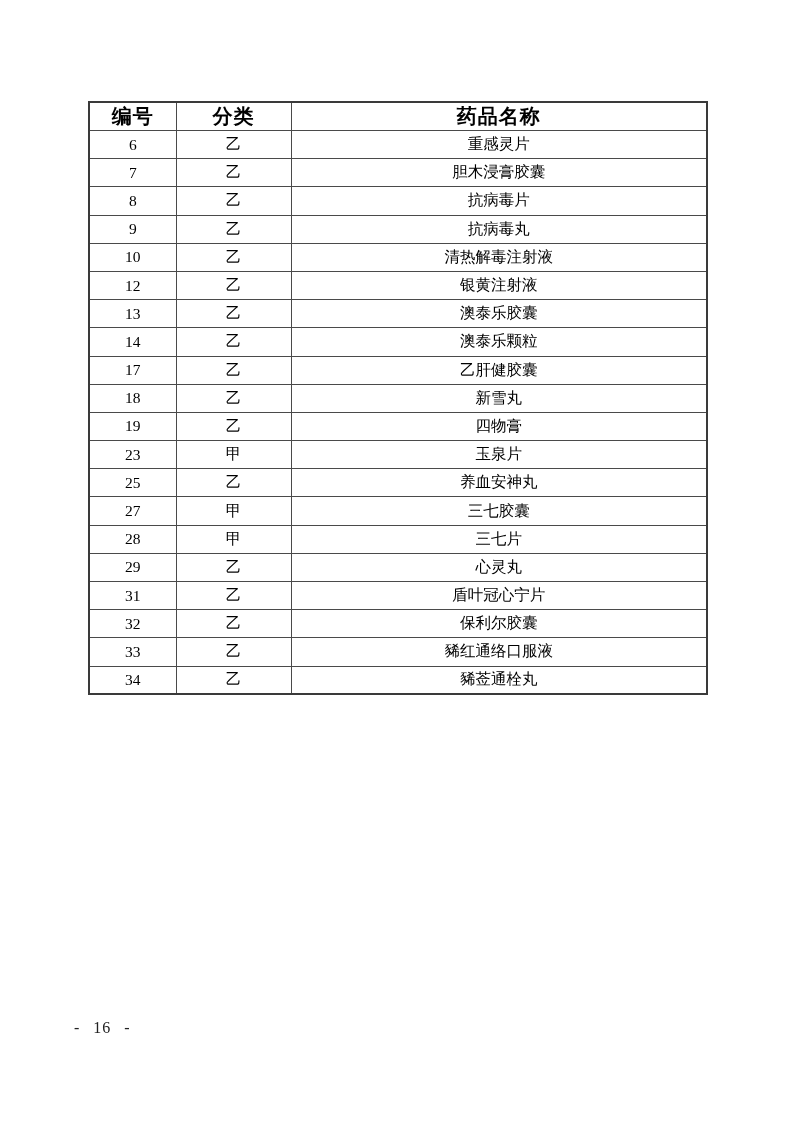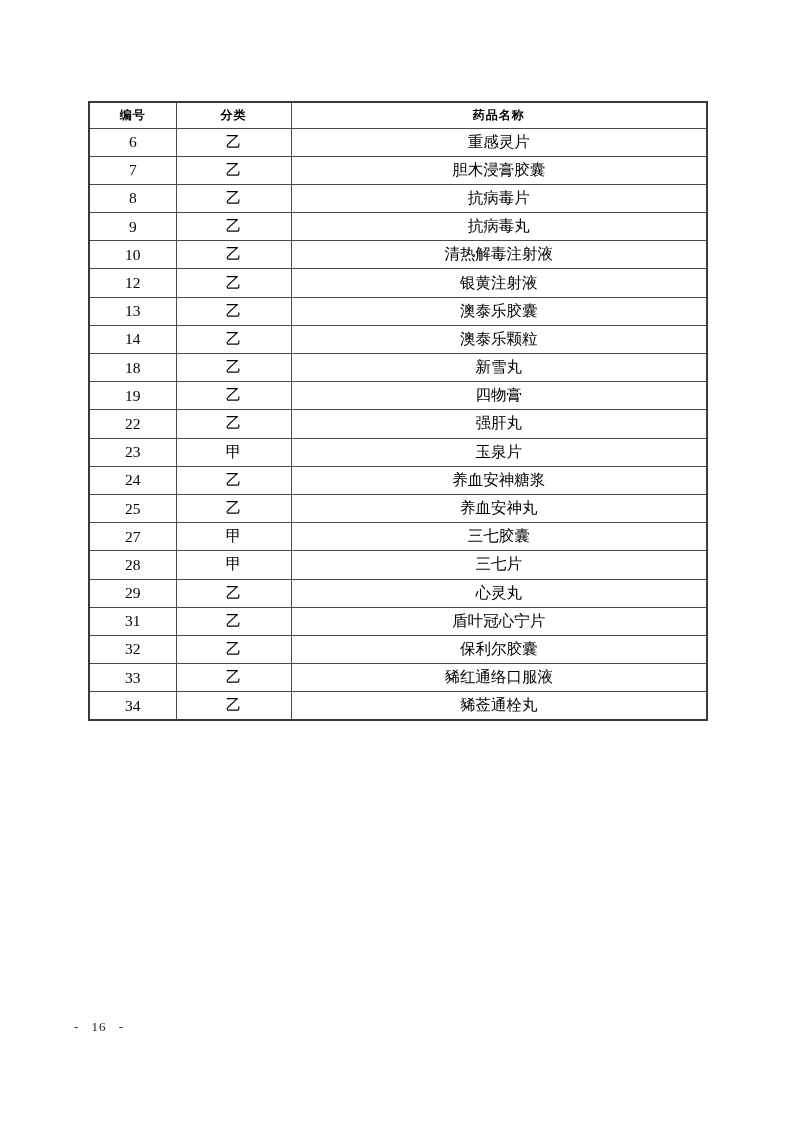--- a/index.html
+++ b/index.html
@@ -38,38 +38,38 @@
     text-align: center;
     vertical-align: middle;
     padding: 0;
     overflow: hidden;
     white-space: nowrap;
   }
   table.drug-table thead tr {
     height: 26px;
   }
   table.drug-table th {
-    font-size: 12px;
+    font-size: 20px;
     font-weight: bold;
     letter-spacing: 1px;
   }
   table.drug-table tbody tr {
     height: 28.2px;
   }
   table.drug-table td {
     font-size: 15.5px;
   }
   td.cell-number {
     font-size: 15px;
   }
   .page-number {
     position: absolute;
     left: 74px;
     top: 1019px;
-    font-size: 13px;
+    font-size: 16px;
     letter-spacing: 1px;
     word-spacing: 8px;
     color: #222222;
   }
 </style>
 </head>
 <body>
 
 <div class="page">
 
@@ -131,52 +131,47 @@
   </tr>
 
   <tr>
     <td class="cell-number">14</td>
     <td class="cell-category">乙</td>
     <td class="cell-drug-name">澳泰乐颗粒</td>
   </tr>
 
 
 
+  <tr>
+    <td class="cell-number">17</td>
+    <td class="cell-category">乙</td>
+    <td class="cell-drug-name">乙肝健胶囊</td>
+  </tr>
 
   <tr>
     <td class="cell-number">18</td>
     <td class="cell-category">乙</td>
     <td class="cell-drug-name">新雪丸</td>
   </tr>
 
   <tr>
     <td class="cell-number">19</td>
     <td class="cell-category">乙</td>
     <td class="cell-drug-name">四物膏</td>
   </tr>
 
 
 
-  <tr>
-    <td class="cell-number">22</td>
-    <td class="cell-category">乙</td>
-    <td class="cell-drug-name">强肝丸</td>
-  </tr>
 
   <tr>
     <td class="cell-number">23</td>
     <td class="cell-category">甲</td>
     <td class="cell-drug-name">玉泉片</td>
   </tr>
 
-  <tr>
-    <td class="cell-number">24</td>
-    <td class="cell-category">乙</td>
-    <td class="cell-drug-name">养血安神糖浆</td>
-  </tr>
 
   <tr>
     <td class="cell-number">25</td>
     <td class="cell-category">乙</td>
     <td class="cell-drug-name">养血安神丸</td>
   </tr>
 
 
   <tr>
     <td class="cell-number">27</td>

